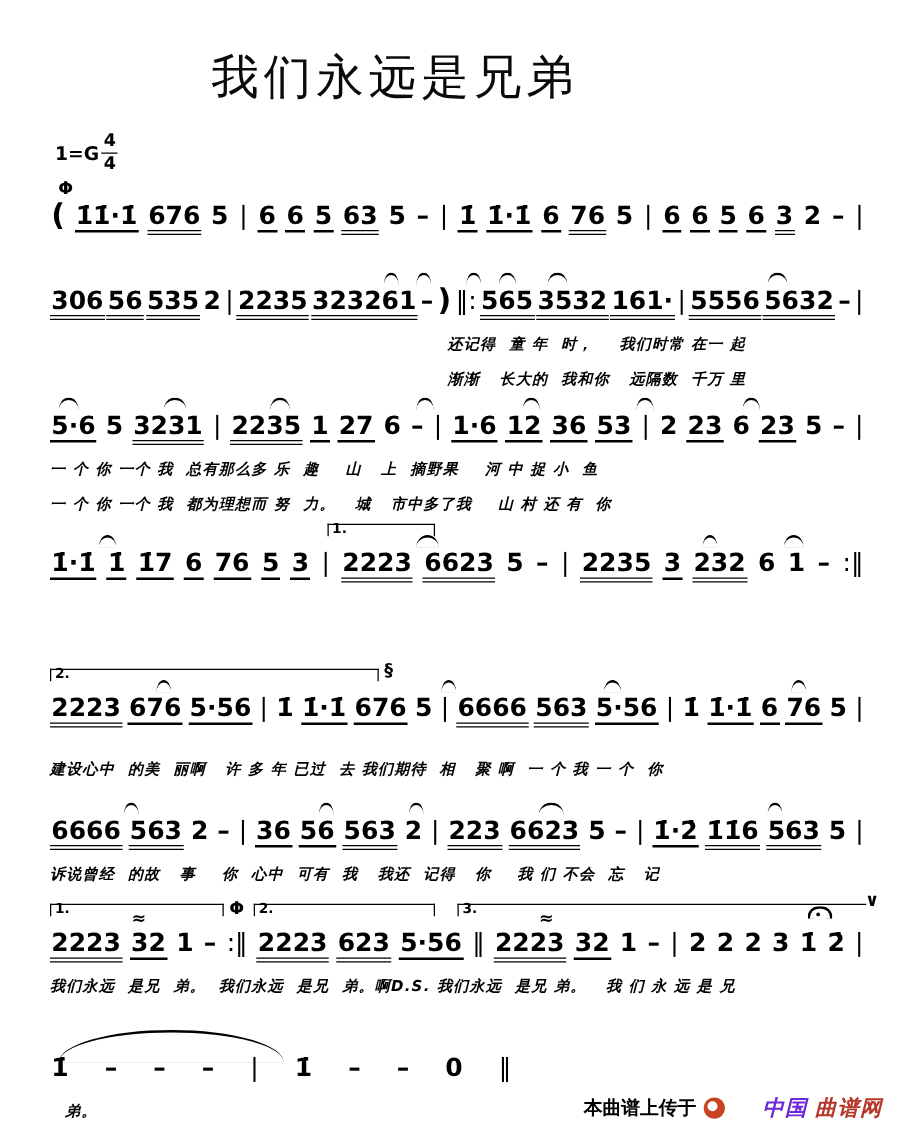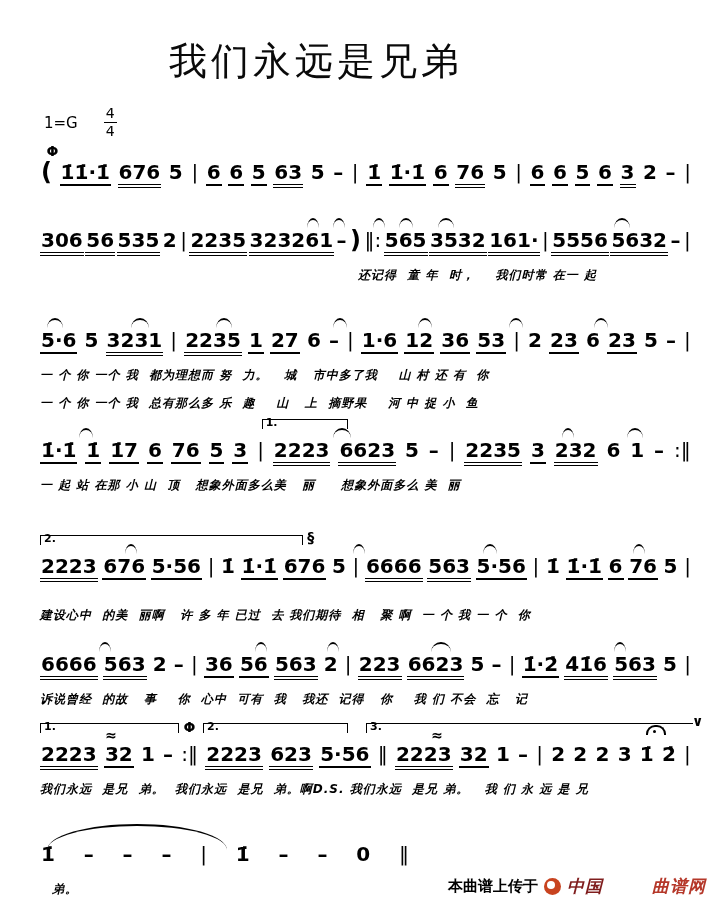--- a/index.html
+++ b/index.html
@@ -2,21 +2,21 @@
 <html><head>
 <meta charset="utf-8">
 <style>
   html,body{margin:0;padding:0;background:#fff;}
   .page{position:relative;width:720px;height:908px;background:#fff;overflow:hidden;
         font-family:"DejaVu Sans","Liberation Sans",sans-serif;color:#000;}
   
   .title{position:absolute;top:36px;left:0;width:632px;text-align:center;
          font-family:"DejaVu Serif","Liberation Serif",serif;
          font-size:38px;font-weight:500;letter-spacing:4px;color:#0a0a0a;}
-  .keysig{position:absolute;left:44px;top:106px;font-size:15px;display:flex;align-items:center;gap:26px;}
+  .keysig{position:absolute;left:44px;top:106px;font-size:15px;display:flex;align-items:center;gap:2px;font-weight:bold;}
   .frac{display:inline-flex;flex-direction:column;align-items:center;font-size:14px;line-height:15px;}
   .frac .fline{width:13px;border-top:1px solid #000;margin:1px 0;}
   .credits{position:absolute;right:28px;top:102px;text-align:left;
            font-size:16px;font-weight:bold;line-height:23px;white-space:pre;}
   
   .system{position:absolute;left:40px;width:652px;}
   .sys1{top:160px}.sys2{top:228px}.sys3{top:328px}.sys4{top:438px}
   .sys5{top:554px}.sys6{top:652px}.sys7{top:742px}.sys8{top:842px}
   .notes{position:relative;display:flex;justify-content:space-between;align-items:flex-start;
          height:34px;font-size:20px;font-weight:bold;line-height:24px;white-space:nowrap;}
@@ -38,21 +38,21 @@
   .fermata::after{content:"";position:absolute;left:5px;top:3px;width:3px;height:3px;border-radius:50%;background:#000;}
   .lyric{position:relative;white-space:pre;font-size:12px;font-weight:bold;height:28px;
          letter-spacing:1px;line-height:26px;font-style:italic;}
   
   .footer{position:absolute;right:14px;bottom:10px;display:flex;align-items:center;gap:6px;
           font-size:15px;font-weight:bold;}
   .logo-icon{display:inline-block;width:17px;height:17px;border-radius:50%;position:relative;}
   .logo-icon::after{content:"";position:absolute;left:3px;top:3px;width:8px;height:8px;
                     border-radius:50%;background:#fff;}
   .site-cn{font-style:italic;font-size:17px;letter-spacing:1px;}
-  .site-qp{font-style:italic;font-size:17px;letter-spacing:1px;margin-left:43px;}
+  .site-qp{font-style:italic;font-size:17px;letter-spacing:1px;}
 </style>
 </head>
 <body>
 
 <div class="page">
   <div class="title">我们永远是兄弟</div>
 
   <div class="keysig">
     <span>1=G</span>
     <span class="frac">
@@ -116,20 +116,21 @@
           <span class="note">–</span>
           <span class="note bar">|</span>
           <span class="arc" style="left: 41%; width: 12px;"></span>
           <span class="arc" style="left: 45%; width: 12px;"></span>
           <span class="arc" style="left: 51%; width: 12px;"></span>
           <span class="arc" style="left: 55%; width: 14px;"></span>
           <span class="arc" style="left: 61%; width: 16px;"></span>
           <span class="arc" style="left: 88%; width: 16px;"></span>
         </div>
         <div class="lyric" style="padding-left: 318px;">还记得  童 年  时，    我们时常 在一 起</div>
+        <div class="lyric" style="padding-left: 318px;">渐渐   长大的  我和你   远隔数  千万 里</div>
       </div>
       <div class="system sys3">
         <div class="notes">
           <span class="note u1">5·6</span>
           <span class="note">5</span>
           <span class="note u2">3231</span>
           <span class="note bar">|</span>
           <span class="note u2">2235</span>
           <span class="note u1">1</span>
           <span class="note u1">27</span>
@@ -149,22 +150,22 @@
           <span class="note">–</span>
           <span class="note bar">|</span>
           <span class="arc" style="left: 1%; width: 16px;"></span>
           <span class="arc" style="left: 14%; width: 18px;"></span>
           <span class="arc" style="left: 27%; width: 16px;"></span>
           <span class="arc" style="left: 45%; width: 14px;"></span>
           <span class="arc" style="left: 58%; width: 14px;"></span>
           <span class="arc" style="left: 72%; width: 14px;"></span>
           <span class="arc" style="left: 85%; width: 14px;"></span>
         </div>
+        <div class="lyric" style="padding-left: 0px;">一 个 你 一个 我  总有那么多 乐  趣    山   上  摘野果    河 中 捉 小  鱼</div>
         <div class="lyric" style="padding-left: 0px;">一 个 你 一个 我  都为理想而 努  力。   城   市中多了我    山 村 还 有  你</div>
-        <div class="lyric" style="padding-left: 0px;">一 个 你 一个 我  总有那么多 乐  趣    山   上  摘野果    河 中 捉 小  鱼</div>
       </div>
       <div class="system sys4">
         <div class="notes">
           <span class="note u1">1̇·1̇</span>
           <span class="note u1">1̇</span>
           <span class="note u1">1̇7</span>
           <span class="note u1">6</span>
           <span class="note u1">76</span>
           <span class="note u1">5</span>
           <span class="note u1">3</span>
@@ -182,21 +183,20 @@
           <span class="note">–</span>
           <span class="note bar">:‖</span>
           <div class="volta closed" style="left: 34%; width: 13%;">
             <span class="vlabel">1.</span>
           </div>
           <span class="arc" style="left: 6%; width: 14px;"></span>
           <span class="arc" style="left: 45%; width: 18px;"></span>
           <span class="arc" style="left: 80%; width: 12px;"></span>
           <span class="arc" style="left: 90%; width: 16px;"></span>
         </div>
-        <div class="lyric" style="padding-left: 0px;">一 起 站 在那 小 山  顶   想象外面多么美   丽     想象外面多么 美  丽</div>
       </div>
       <div class="system sys5">
         <div class="notes">
           <span class="note u2">2223</span>
           <span class="note u1">676</span>
           <span class="note u1">5·56</span>
           <span class="note bar">|</span>
           <span class="note">1̇</span>
           <span class="note u1">1̇·1̇</span>
           <span class="note u1">676</span>
@@ -234,21 +234,21 @@
           <span class="note u1">56</span>
           <span class="note u2">563</span>
           <span class="note">2</span>
           <span class="note bar">|</span>
           <span class="note u2">223</span>
           <span class="note u2">6623</span>
           <span class="note">5</span>
           <span class="note">–</span>
           <span class="note bar">|</span>
           <span class="note u1">1̇·2̇</span>
-          <span class="note u2">4̇1̇6</span>
+          <span class="note u2">1̇1̇6</span>
           <span class="note u2">563</span>
           <span class="note">5</span>
           <span class="note bar">|</span>
           <span class="arc" style="left: 9%; width: 12px;"></span>
           <span class="arc" style="left: 33%; width: 12px;"></span>
           <span class="arc" style="left: 44%; width: 12px;"></span>
           <span class="arc" style="left: 60%; width: 20px;"></span>
           <span class="arc" style="left: 88%; width: 12px;"></span>
         </div>
         <div class="lyric" style="padding-left: 0px;">诉说曾经  的故   事    你  心中  可有  我   我还  记得   你    我 们 不会  忘   记</div>
@@ -307,16 +307,16 @@
           <span class="note bar">‖</span>
           <span class="arc" style="left: 2%; width: 180px; height: 24px; top: -18px;"></span>
         </div>
         <div class="lyric" style="padding-left: 12px;">弟。</div>
       </div>
     </div>
 
   <div class="footer">
     <span>本曲谱上传于</span>
     <span class="logo-icon" id="logo-icon" style="background: rgb(200, 67, 31);"></span>
-    <span class="site-cn" id="site-cn" style="color: #7f1d1d;">中国</span>
+    <span class="site-cn" id="site-cn" style="color: #6d28d9; margin-left: 24px;">中国</span>
     <span class="site-qp" id="site-qp" style="color: rgb(181, 56, 42);">曲谱网</span>
   </div>
 </div>
 
 </body></html>

